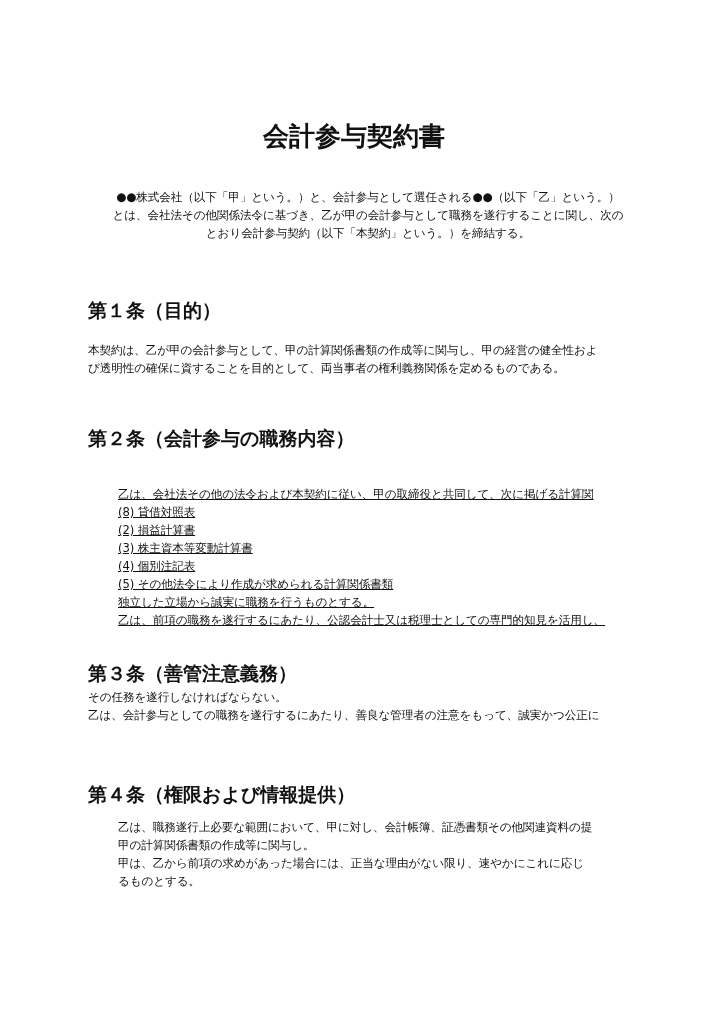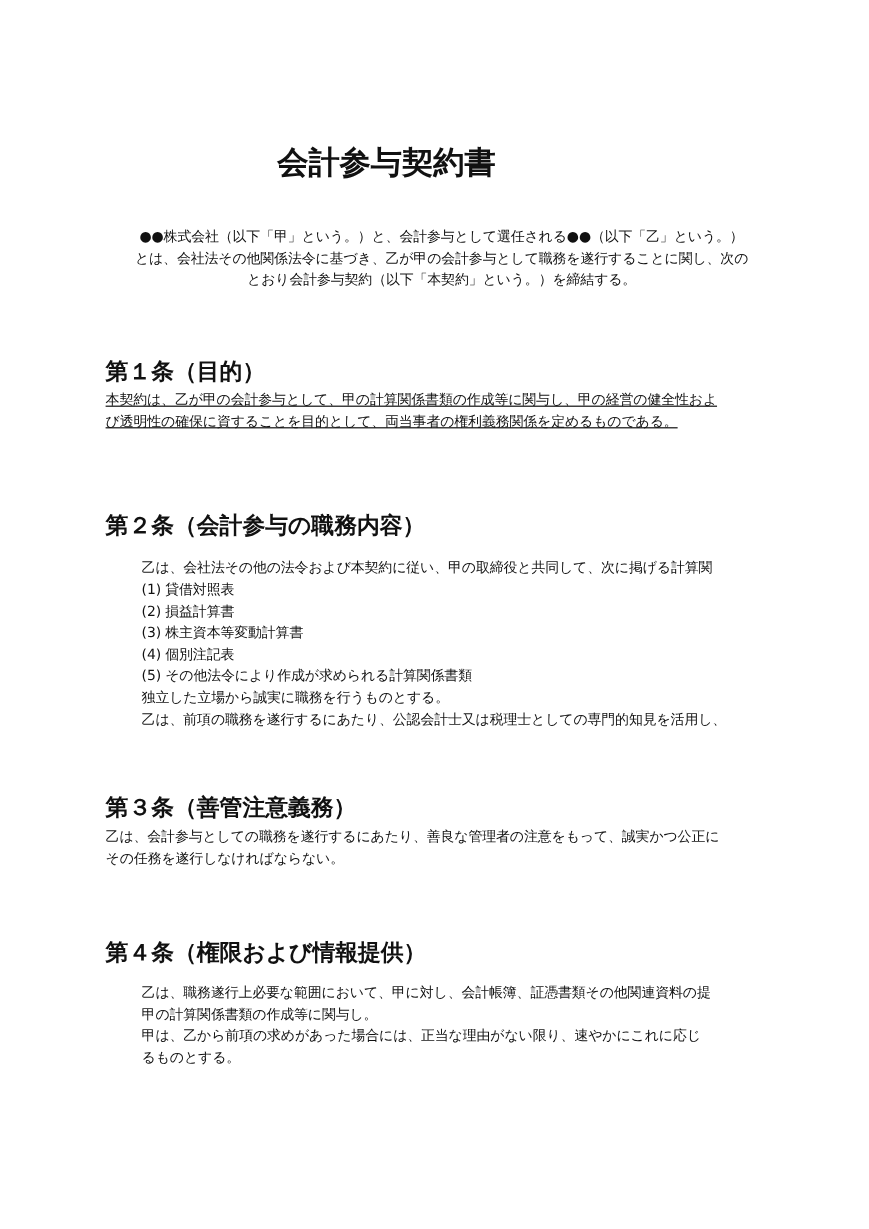--- a/index.html
+++ b/index.html
@@ -6,20 +6,21 @@
   body {
     width: 724px; height: 1024px; position: relative; overflow: hidden;
     font-family: "DejaVu Sans", "Liberation Sans", sans-serif;
     color: #111111;
   }
   .page { position: absolute; left: 0; top: 0; width: 724px; height: 1024px; background: #fff; }
   .title {
     position: absolute; left: 0; width: 644px; top: 118px;
     text-align: center; font-size: 26px; font-weight: bold; letter-spacing: 0px;
     line-height: 36px;
+    padding-left: 32px;
   }
   .para {
     position: absolute; left: 88px; width: 560px;
     font-size: 11.6px; line-height: 18px; letter-spacing: -0.1px;
     white-space: nowrap;
   }
   .para.indent { left: 118px; width: 530px; }
   .para div { height: 18px; }
   .heading {
     position: absolute; left: 88px;
@@ -34,41 +35,41 @@
 
   <div class="title">会計参与契約書</div>
 
   <div class="para" style="top:188px;text-align:center;">
     <div>●●株式会社（以下「甲」という。）と、会計参与として選任される●●（以下「乙」という。）</div>
     <div>とは、会社法その他関係法令に基づき、乙が甲の会計参与として職務を遂行することに関し、次の</div>
     <div>とおり会計参与契約（以下「本契約」という。）を締結する。</div>
   </div>
 
   <div class="heading" style="top:296px;">第１条（目的）</div>
-  <div class="para" style="top:324px;text-decoration:underline;">
+  <div class="para" style="top:341px;">
     <div>本契約は、乙が甲の会計参与として、甲の計算関係書類の作成等に関与し、甲の経営の健全性およ</div>
     <div>び透明性の確保に資することを目的として、両当事者の権利義務関係を定めるものである。</div>
   </div>
 
   <div class="heading" style="top:424px;">第２条（会計参与の職務内容）</div>
-  <div class="para indent" style="top:464px;">
+  <div class="para indent" style="top:485px;text-decoration:underline;">
     <div>乙は、会社法その他の法令および本契約に従い、甲の取締役と共同して、次に掲げる計算関</div>
-    <div>(1) 貸借対照表</div>
+    <div>(8) 貸借対照表</div>
     <div>(2) 損益計算書</div>
     <div>(3) 株主資本等変動計算書</div>
     <div>(4) 個別注記表</div>
     <div>(5) その他法令により作成が求められる計算関係書類</div>
     <div>独立した立場から誠実に職務を行うものとする。</div>
     <div>乙は、前項の職務を遂行するにあたり、公認会計士又は税理士としての専門的知見を活用し、</div>
   </div>
 
   <div class="heading" style="top:659px;">第３条（善管注意義務）</div>
   <div class="para" style="top:688px;">
+    <div>その任務を遂行しなければならない。</div>
     <div>乙は、会計参与としての職務を遂行するにあたり、善良な管理者の注意をもって、誠実かつ公正に</div>
-    <div>その任務を遂行しなければならない。</div>
   </div>
 
   <div class="heading" style="top:780px;">第４条（権限および情報提供）</div>
   <div class="para indent" style="top:818px;">
     <div>乙は、職務遂行上必要な範囲において、甲に対し、会計帳簿、証憑書類その他関連資料の提</div>
     <div>甲の計算関係書類の作成等に関与し。</div>
     <div>甲は、乙から前項の求めがあった場合には、正当な理由がない限り、速やかにこれに応じ</div>
     <div>るものとする。</div>
   </div>
 

